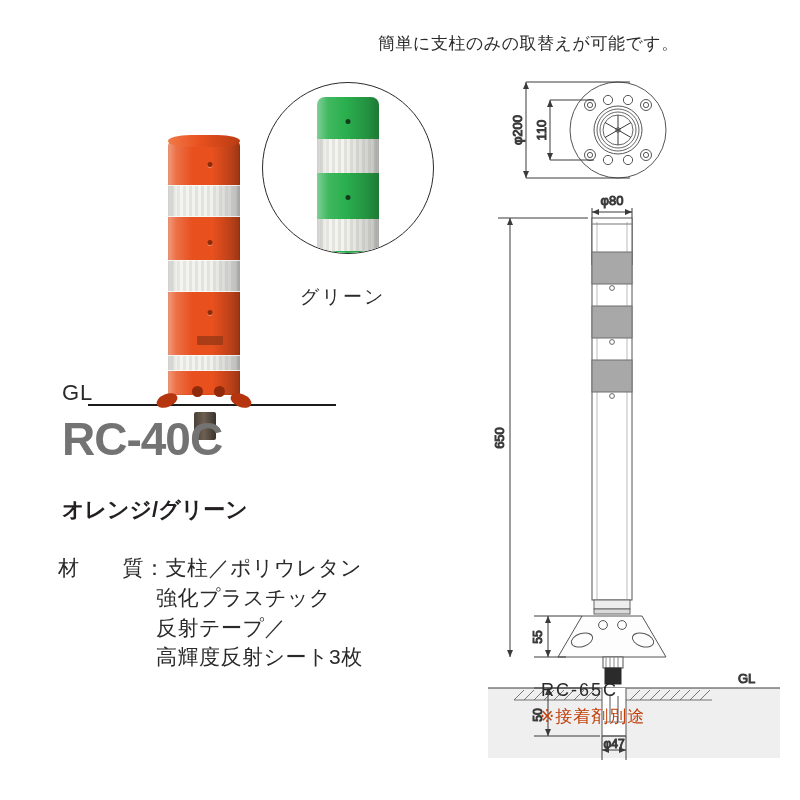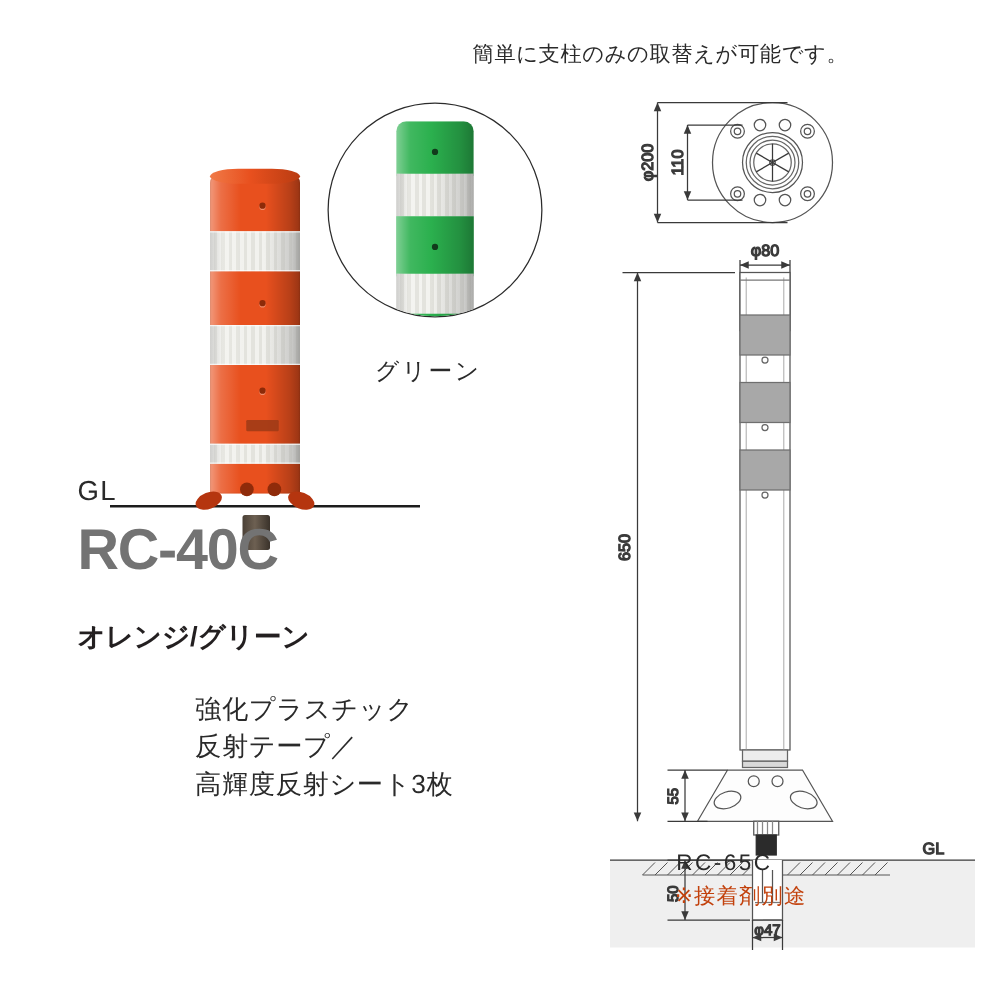--- a/index.html
+++ b/index.html
@@ -226,20 +226,21 @@
       <div class="g-screw a"></div>
       <div class="g-screw b2"></div>
     </div>
   </div>
   <div class="abs inset-label">グリーン</div>
 
   <div class="abs prod-code">RC-40C</div>
   <div class="abs prod-color">オレンジ/グリーン</div>
 
   <div class="abs spec">
+    <div class="row">材　　質：支柱／ポリウレタン</div>
     <div class="row indent">強化プラスチック</div>
     <div class="row indent">反射テープ／</div>
     <div class="row indent">高輝度反射シート3枚</div>
   </div>
 
   <div class="abs draw">
     <svg width="330" height="700" viewBox="0 0 330 700">
       <g fill="none" stroke="#3a3a3a" stroke-width="1">
 
         <g>

